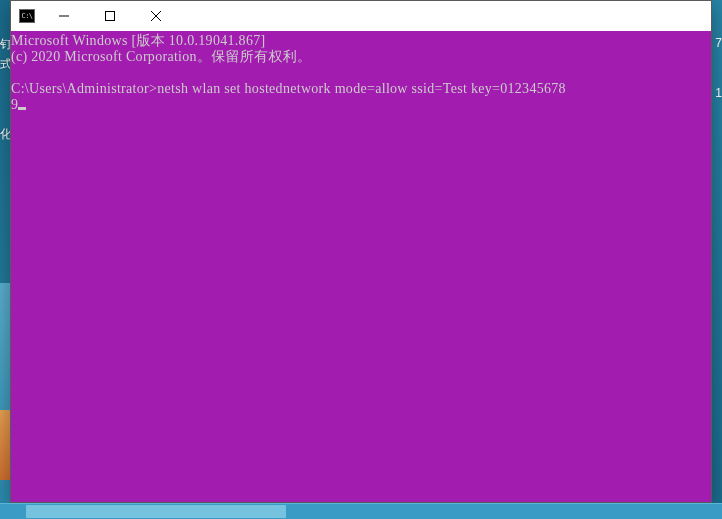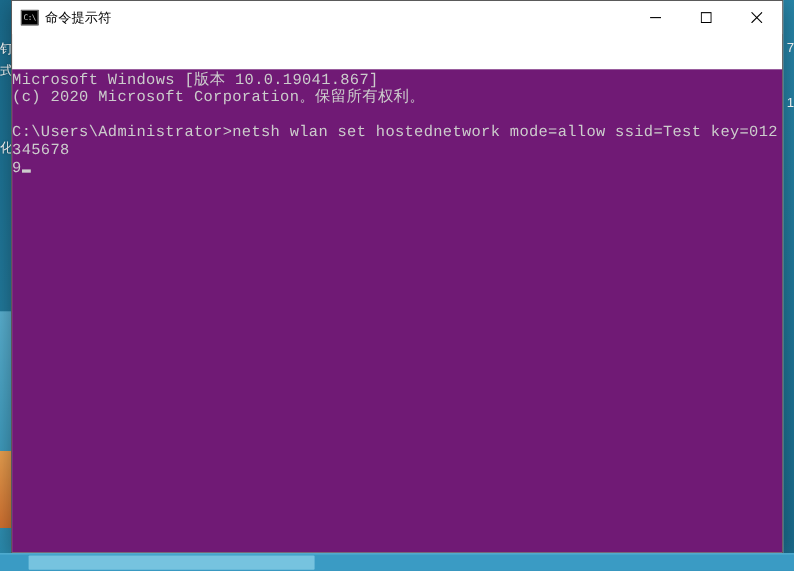--- a/index.html
+++ b/index.html
@@ -110,32 +110,31 @@
       height: 100%;
       display: flex;
       align-items: center;
       justify-content: center;
       color: #000;
     }
     .win-btn svg { width: 10px; height: 10px; }
 
     .terminal {
       flex: 1;
-      background: #701a75;
+      background: #a21caf;
       color: #cccccc;
-      font-family: Liberation Mono, monospace;
+      font-family: Liberation Serif, serif;
       font-size: 14px;
       line-height: 16px;
       padding: 2px 0 0 0;
       white-space: pre-wrap;
       word-break: break-all;
       overflow: hidden;
       position: relative;
       letter-spacing: 0.3px;
-      margin-top: 32px;
     }
     .cursor {
       display: inline-block;
       width: 8px;
       height: 3px;
       background: #cccccc;
       vertical-align: -1px;
       animation: blink 1s step-start infinite;
     }
     @keyframes blink { 50% { opacity: 0; } }
@@ -151,21 +150,20 @@
 <span class="artifact-right-2">7</span>
 
 <div class="left-tile"></div>
 <div class="left-orange"></div>
 
 <div class="cmd-window">
   <div class="titlebar">
     <div class="titlebar-icon">
         <span>C:\</span>
       </div>
-    <div class="titlebar-text">命令提示符</div>
     <div class="win-controls">
       <div class="win-btn">
         <svg viewBox="0 0 10 10">
             <line x1="0" y1="5" x2="10" y2="5" stroke="currentColor" stroke-width="1"></line>
           </svg>
       </div>
       <div class="win-btn">
         <svg viewBox="0 0 10 10">
             <rect x="0.5" y="0.5" width="9" height="9" fill="none" stroke="currentColor" stroke-width="1"></rect>
           </svg>

